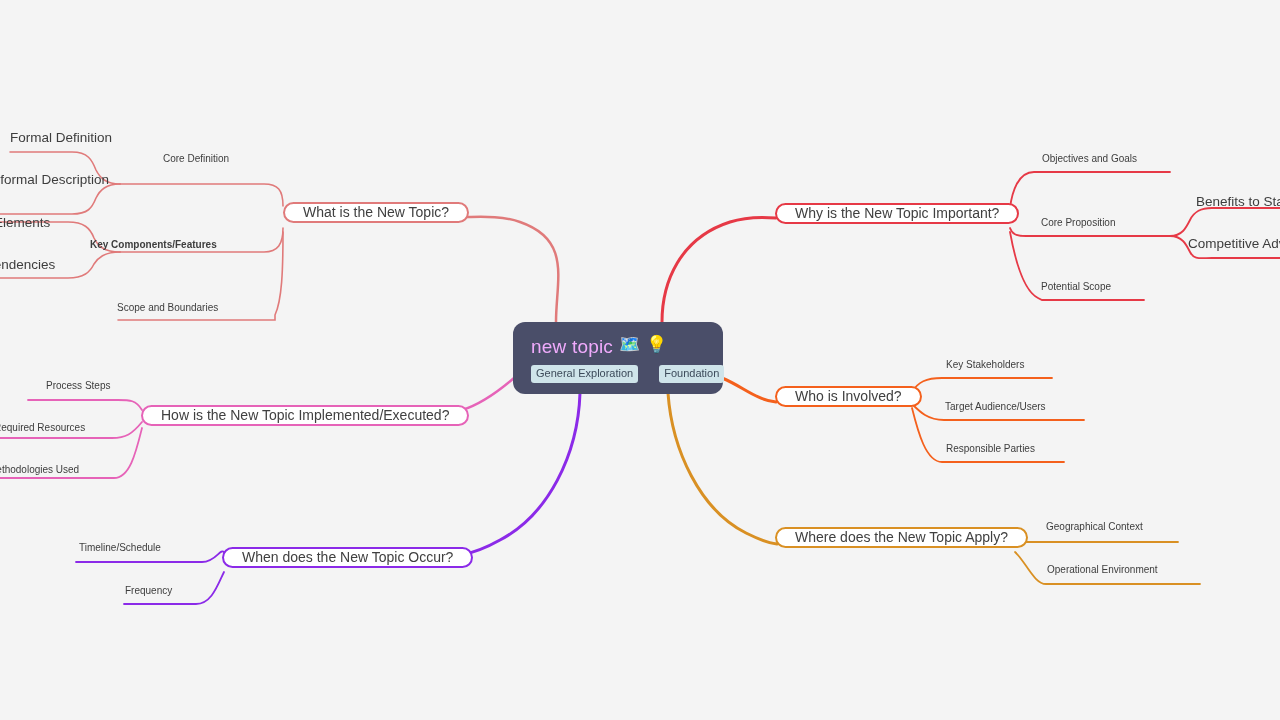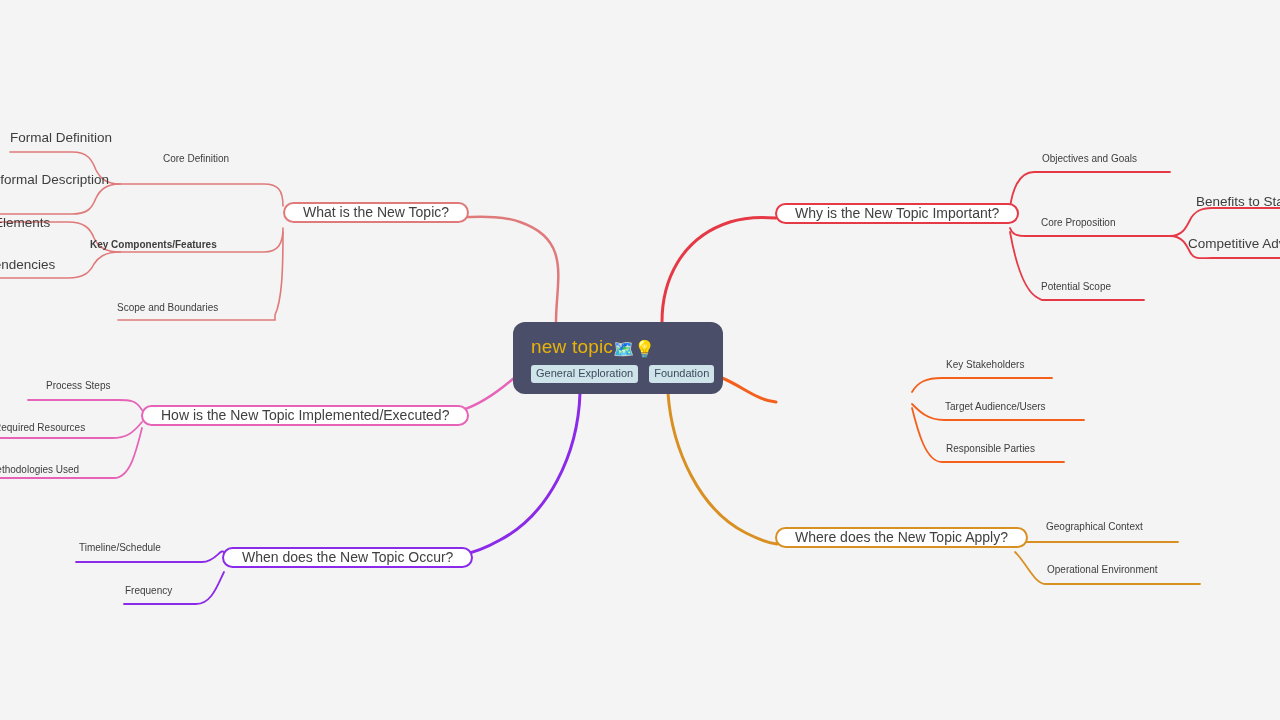--- a/index.html
+++ b/index.html
@@ -41,35 +41,36 @@
     background: #4a4e69;
     border-radius: 12px;
     padding: 14px 18px 12px 18px;
     box-sizing: border-box;
     display: flex;
     flex-direction: column;
     align-items: flex-start;
     gap: 7px;
   }
   .root-title {
-    color: #eab308;
+    color: #f0abfc;
     font-size: 19px;
     line-height: 22px;
     letter-spacing: 0.2px;
     white-space: nowrap;
     display: flex;
-    align-items: flex-end;
+    align-items: flex-start;
+    gap: 6px;
   }
   .root-emoji {
     font-size: 17px;
     line-height: 1;
   }
   .root-badges {
     display: flex;
-    gap: 11px;
+    gap: 21px;
   }
   .badge {
     background: #cfe4ea;
     color: #3c4a5a;
     font-size: 11px;
     line-height: 13px;
     padding: 2px 5px 3px 5px;
     border-radius: 3px;
     white-space: nowrap;
   }
@@ -169,20 +170,23 @@
   </div>
 
   <div class="branch-node" style="left:283px; top:202px; border-color:#e07a7a;">
     <span>What is the New Topic?</span>
   </div>
 
   <div class="branch-node" style="left:775px; top:203px; border-color:#e63946;">
     <span>Why is the New Topic Important?</span>
   </div>
 
+  <div class="branch-node" style="left:775px; top:386px; border-color:#f4601c;">
+    <span>Who is Involved?</span>
+  </div>
 
   <div class="branch-node" style="left:775px; top:527px; border-color:#d99023;">
     <span>Where does the New Topic Apply?</span>
   </div>
 
   <div class="branch-node" style="left:222px; top:547px; border-color:#8b2ae8;text-align:right;">
     <span>When does the New Topic Occur?</span>
   </div>
 
   <div class="branch-node" style="left:141px; top:405px; border-color:#e663b8;">

